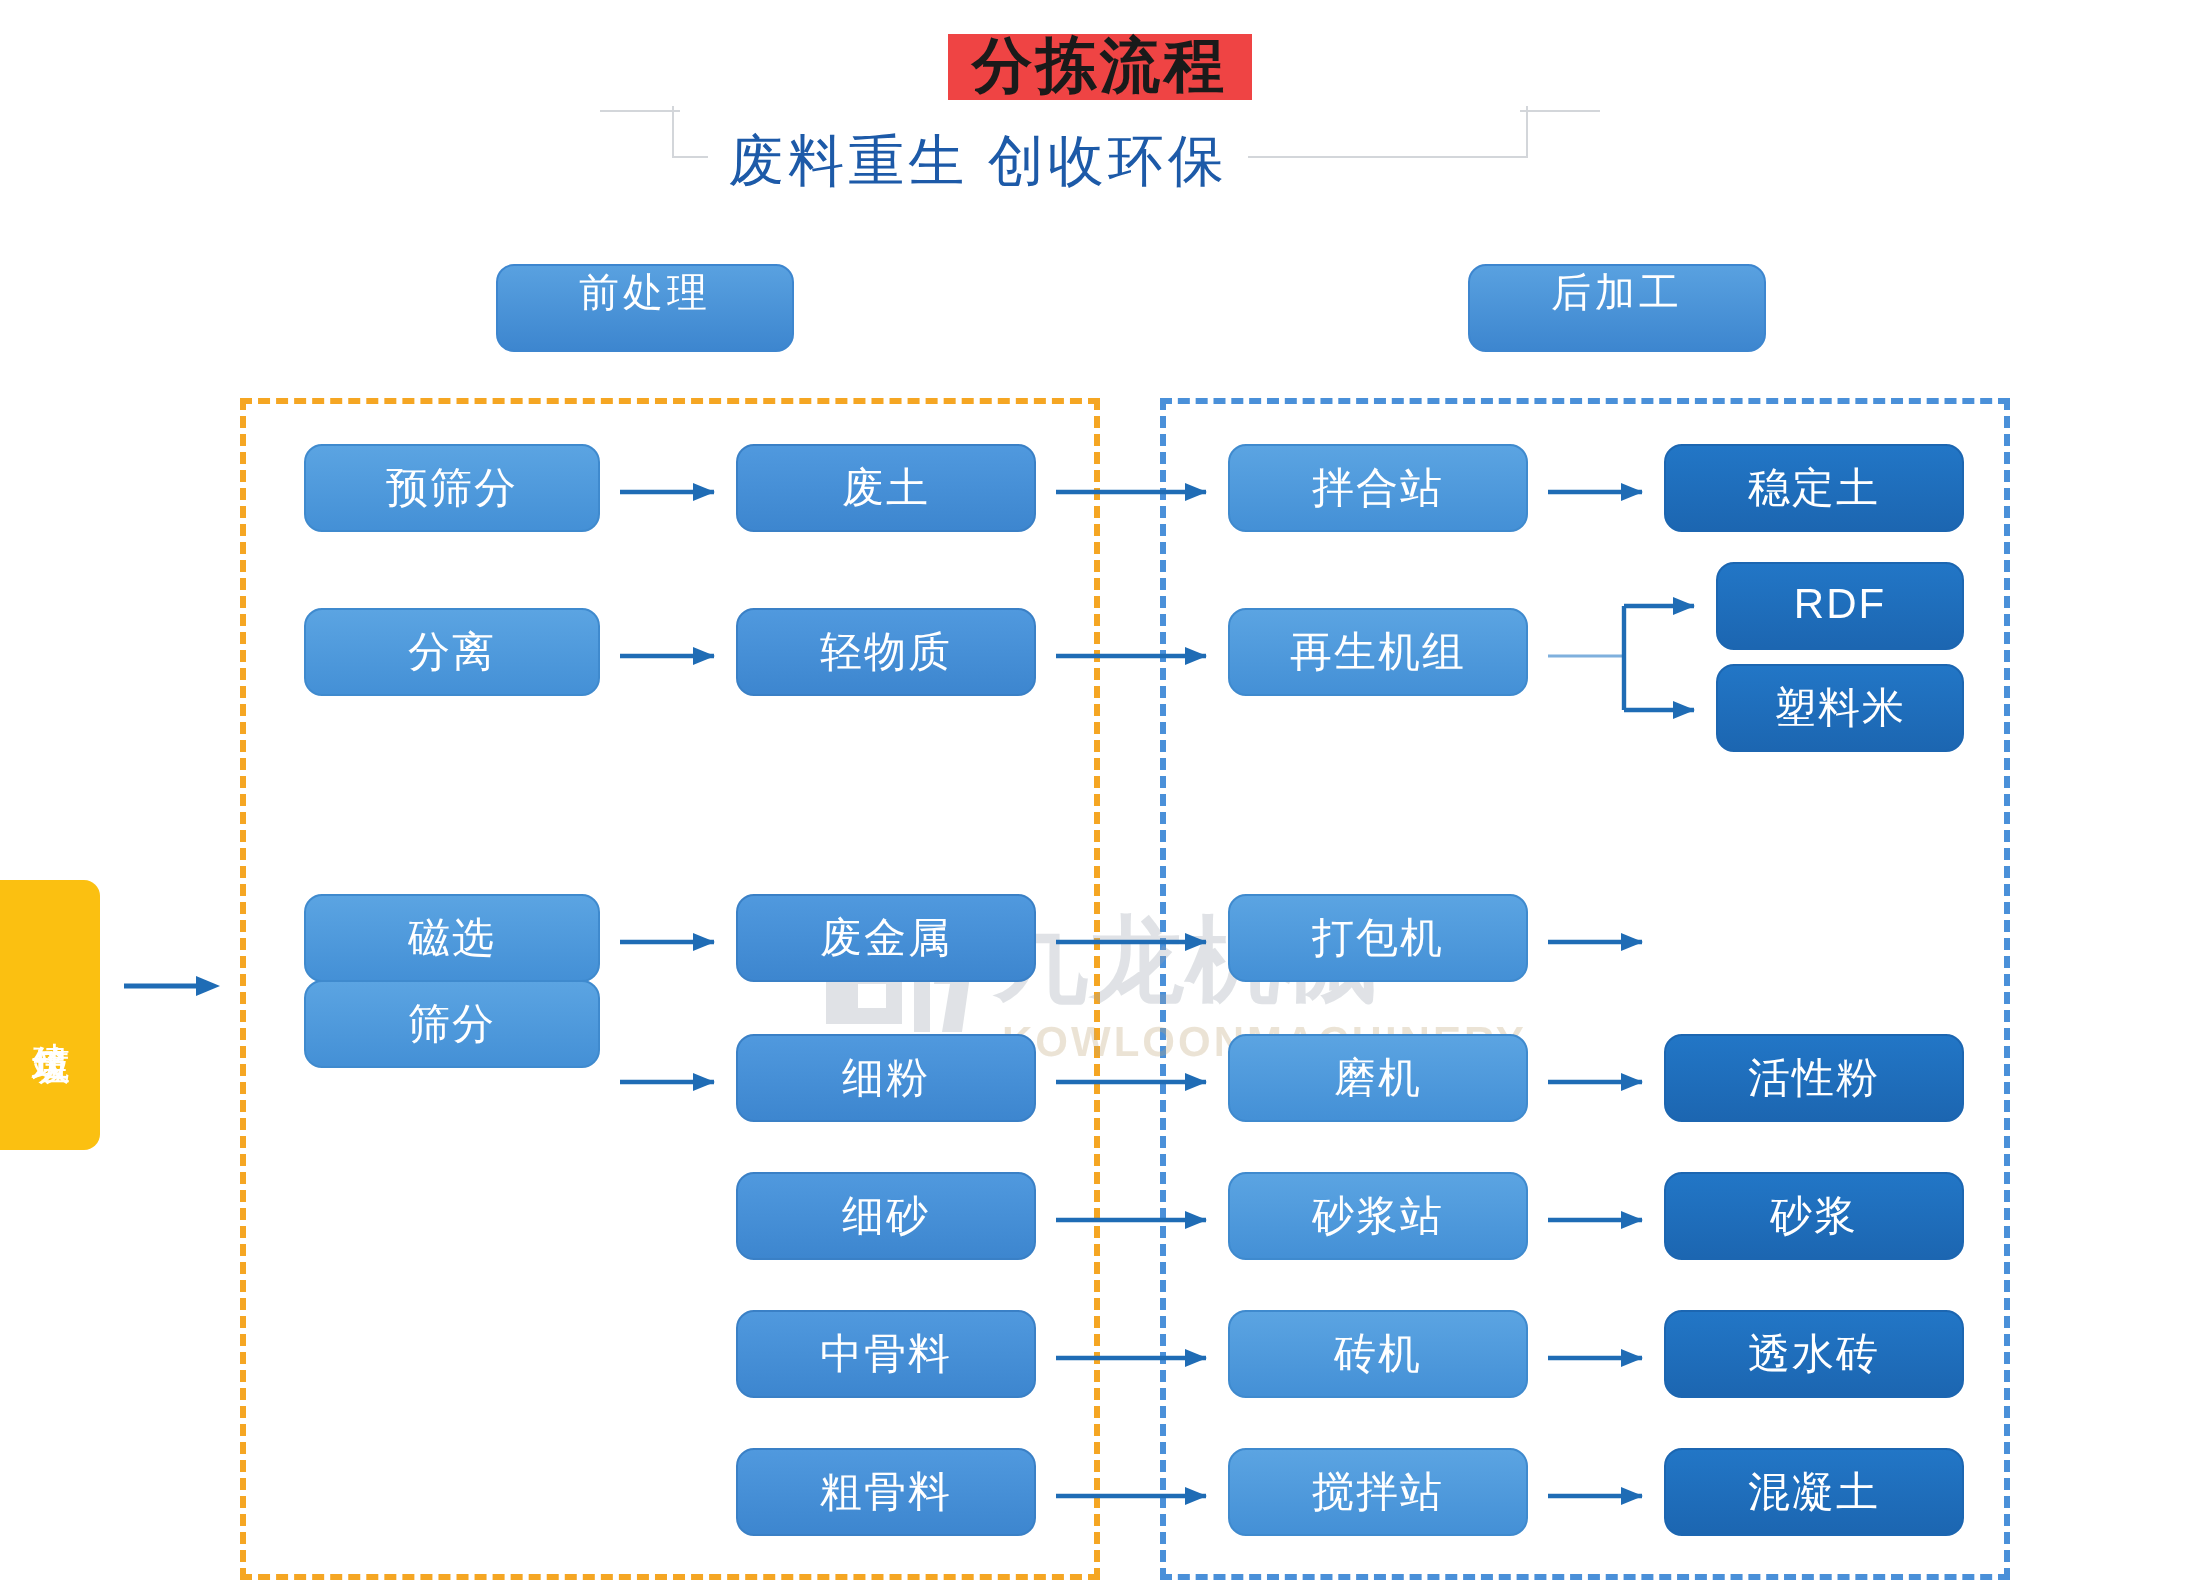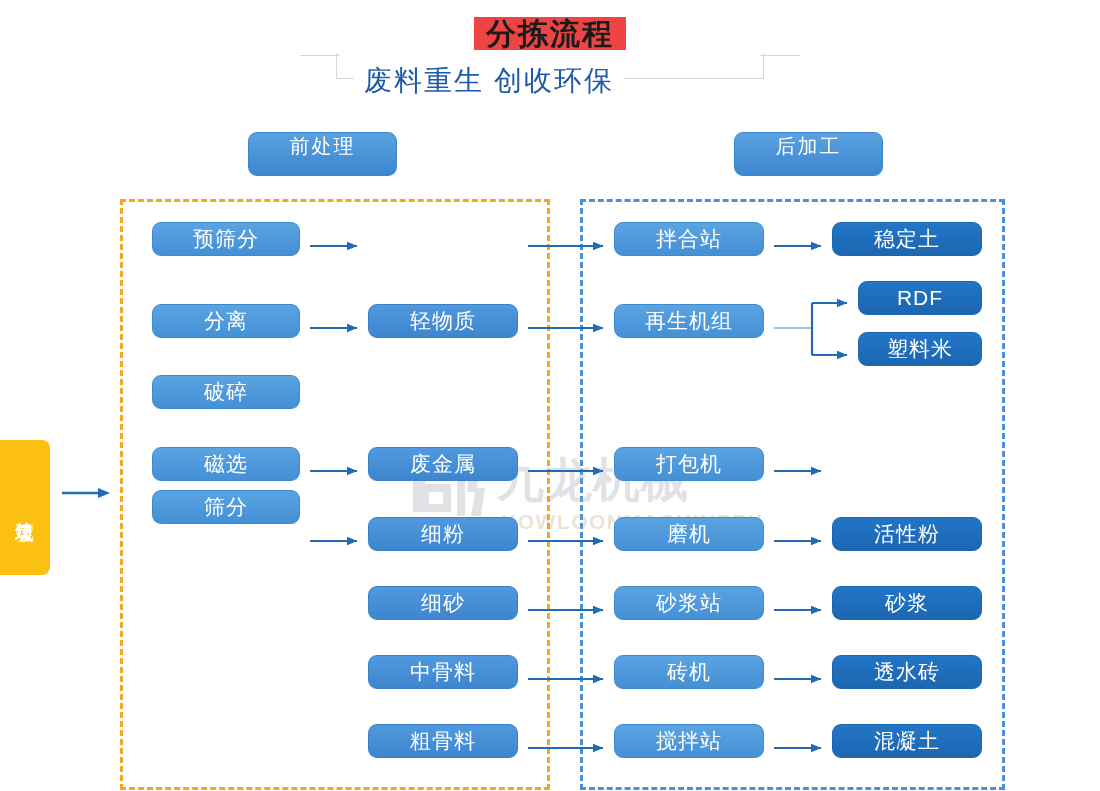--- a/index.html
+++ b/index.html
@@ -66,21 +66,21 @@
     position: absolute; left: 0px; top: 440px; width: 50px; height: 135px;
     background: #fbc011; border-radius: 0 8px 8px 0;
     color: #ffffff; font-size: 19px; line-height: 29px; letter-spacing: 1px;
     display: flex; align-items: center; justify-content: center; text-align: center;
     writing-mode: vertical-rl; text-orientation: upright;
   }
   #source-arrow { position: absolute; left: 62px; top: 483px; width: 48px; height: 20px; }
 
   
   .node {
-    position: absolute; height: 34px; border-radius: 9px;
+    position: absolute; height: 44px; border-radius: 9px;
     color: #ffffff; font-size: 21px; letter-spacing: 1px;
     display: flex; align-items: center; justify-content: center;
     white-space: nowrap;
   }
   .node.light {
     background: linear-gradient(180deg, #5ba4e2 0%, #4490d6 100%);
     border: 1px solid #3f8ace;
   }
   .node.mid {
     background: linear-gradient(180deg, #5099de 0%, #3d86cf 100%);
@@ -204,30 +204,30 @@
       <line x1="774" y1="748" x2="821" y2="748" marker-end="url(#ah)"></line>
     </g>
   </svg>
 
   <div class="node light col-a" style="top:222px">
       <span>预筛分</span>
     </div>
   <div class="node light col-a" style="top:304px">
       <span>分离</span>
     </div>
-  <div class="node light col-a" style="top:375px">
-      <span>破碎</span>
-    </div>
   <div class="node light col-a" style="top:447px">
       <span>磁选</span>
     </div>
   <div class="node light col-a" style="top:490px">
       <span>筛分</span>
     </div>
 
+  <div class="node mid col-b" style="top:222px">
+      <span>废土</span>
+    </div>
   <div class="node mid col-b" style="top:304px">
       <span>轻物质</span>
     </div>
   <div class="node mid col-b" style="top:447px">
       <span>废金属</span>
     </div>
   <div class="node mid col-b" style="top:517px">
       <span>细粉</span>
     </div>
   <div class="node mid col-b" style="top:586px">

